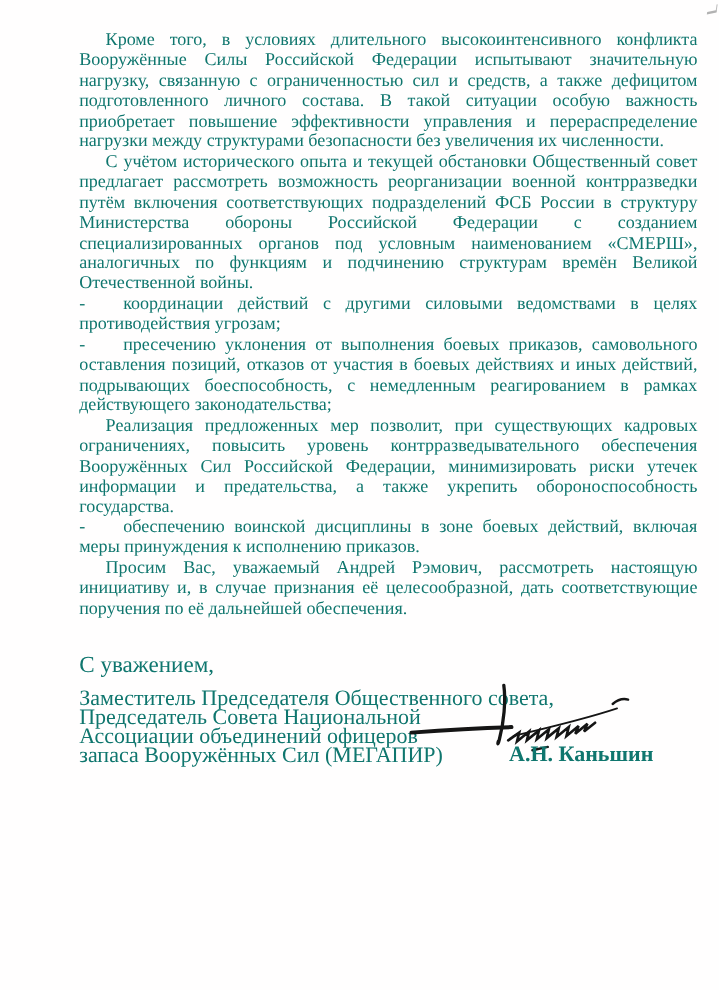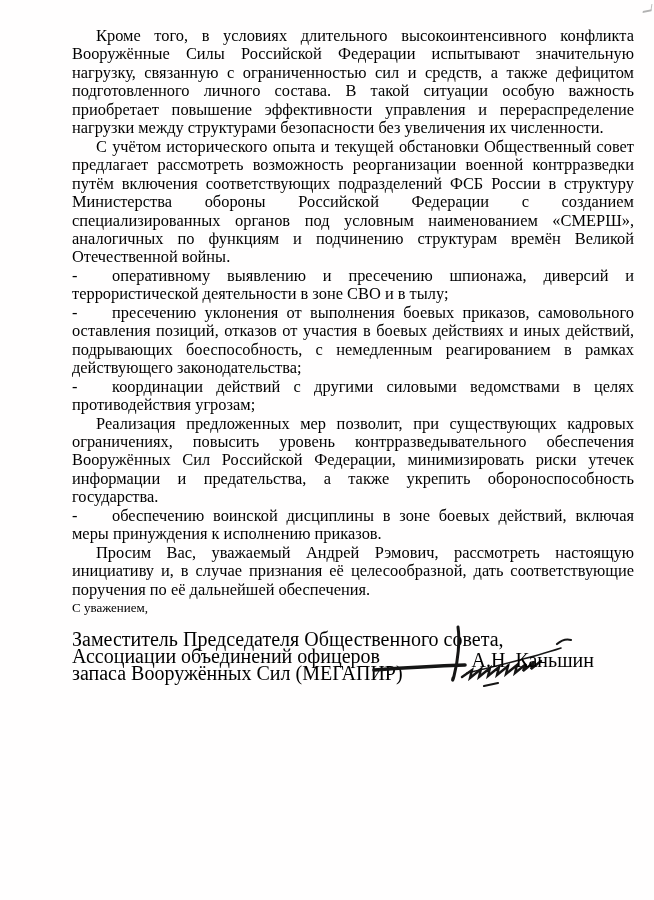--- a/index.html
+++ b/index.html
@@ -4,54 +4,56 @@
 <style>
   * { margin: 0; padding: 0; box-sizing: border-box; }
   html, body { background: #ffffff; }
   .page {
     position: relative;
     width: 654px;
     height: 900px;
     background: #fffefe;
     overflow: hidden;
     font-family: "Liberation Serif", "DejaVu Serif", serif;
-    color: #000000;
+    color: #0f766e;
   }
   .content {
     position: relative;
     margin: 27px 0 0 72px;
     width: 562px;
   }
   .body-text {
     text-align: justify;
     font-size: 16.4px;
     line-height: 18.45px;
   }
   .para { text-indent: 24px; }
   .para.bullet { text-indent: 0; }
   .dash {
     display: inline-block;
     width: 40px;
     text-indent: 0;
   }
   .closing {
-    font-size: 13px;
+    margin-top: 33px;
+    font-size: 21px;
     line-height: 18.45px;
   }
   .sig-block {
     position: relative;
     margin-top: 13px;
     font-size: 20px;
     line-height: 17.4px;
   }
   .signer {
     position: absolute;
     right: 40px;
-    bottom: 13px;
+    bottom: 1px;
     white-space: nowrap;
+    font-weight: bold;
   }
   .signature-svg {
     position: absolute;
     left: 299px;
     top: -8px;
     width: 204px;
     height: 68px;
     pointer-events: none;
   }
   .signature-svg path {
@@ -78,40 +80,38 @@
 
   <span class="scan-artifact"></span>
 
   <div class="content">
 
     <div class="body-text">
       <p class="para">Кроме того, в условиях длительного высокоинтенсивного конфликта Вооружённые Силы Российской Федерации испытывают значительную нагрузку, связанную с ограниченностью сил и средств, а также дефицитом подготовленного личного состава. В такой ситуации особую важность приобретает повышение эффективности управления и перераспределение нагрузки между структурами безопасности без увеличения их численности.</p>
       <p class="para">С учётом исторического опыта и текущей обстановки Общественный совет предлагает рассмотреть возможность реорганизации военной контрразведки путём включения соответствующих подразделений ФСБ России в структуру Министерства обороны Российской Федерации с созданием специализированных органов под условным наименованием «СМЕРШ», аналогичных по функциям и подчинению структурам времён Великой Отечественной войны.</p>
 
       <p class="para bullet">
-        <span class="dash">-</span><span>оперативному выявлению и пресечению шпионажа, диверсий и террористической деятельности в зоне СВО и в тылу;</span>
+        <span class="dash">-</span><span>координации действий с другими силовыми ведомствами в целях противодействия угрозам;</span>
       </p>
       <p class="para bullet">
         <span class="dash">-</span><span>пресечению уклонения от выполнения боевых приказов, самовольного оставления позиций, отказов от участия в боевых действиях и иных действий, подрывающих боеспособность, с немедленным реагированием в рамках действующего законодательства;</span>
-      </p>
-      <p class="para bullet">
-        <span class="dash">-</span><span>координации действий с другими силовыми ведомствами в целях противодействия угрозам;</span>
       </p>
       <p class="para">Реализация предложенных мер позволит, при существующих кадровых ограничениях, повысить уровень контрразведывательного обеспечения Вооружённых Сил Российской Федерации, минимизировать риски утечек информации и предательства, а также укрепить обороноспособность государства.</p>
 
       <p class="para bullet">
         <span class="dash">-</span><span>обеспечению воинской дисциплины в зоне боевых действий, включая меры принуждения к исполнению приказов.</span>
       </p>
       <p class="para">Просим Вас, уважаемый Андрей Рэмович, рассмотреть настоящую инициативу и, в случае признания её целесообразной, дать соответствующие поручения по её дальнейшей обеспечения.</p>
     </div>
 
     <div class="closing">С уважением,</div>
 
     <div class="sig-block">
       <div>Заместитель Председателя Общественного совета,</div>
+      <div>Председатель Совета Национальной</div>
       <div>Ассоциации объединений офицеров</div>
       <div>запаса Вооружённых Сил (МЕГАПИР)</div>
 
       <svg class="signature-svg" viewBox="0 0 204 68" xmlns="http://www.w3.org/2000/svg">
         <path d="M3,47 C30,45 62,43 94,42" stroke-width="3.6"></path>
         <path d="M87,4 C89,18 87,38 83,53 C82,57 81,59 82,55" stroke-width="3"></path>
         <path d="M91,54 L101,47 L99,55 L110,46 L108,54 L119,45 L117,53 L128,44 L126,52 L137,43 L135,51 L146,42 L144,50 L155,41 L152,48 L163,39 L160,46 L170,38" stroke-width="2.4"></path>
         <path d="M96,50 C130,42 175,30 190,25" stroke-width="1.6"></path>
         <path d="M186,21 Q193,15 200,17" stroke-width="2.2"></path>
         <path d="M113,63 L127,60" stroke-width="2.2"></path>

